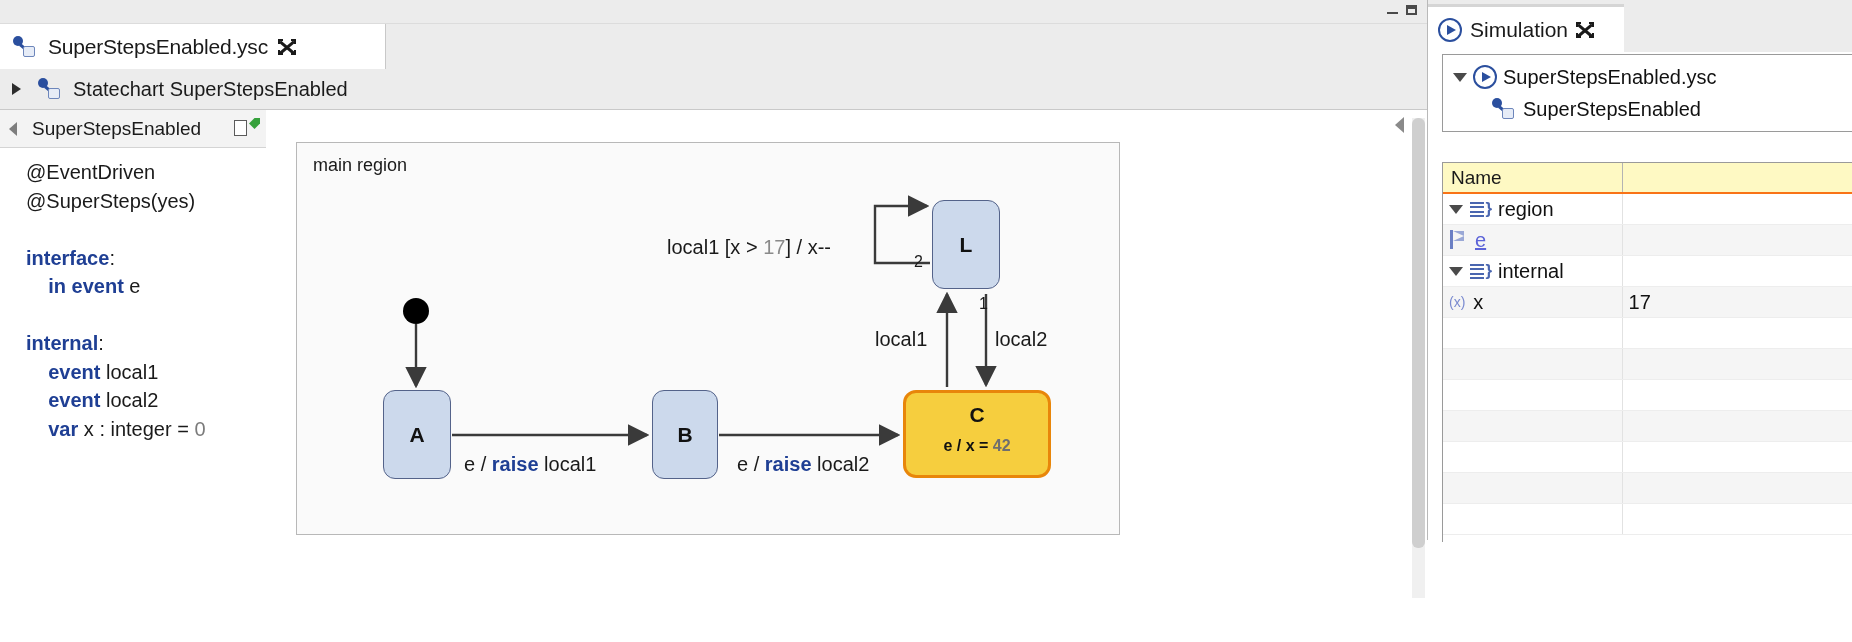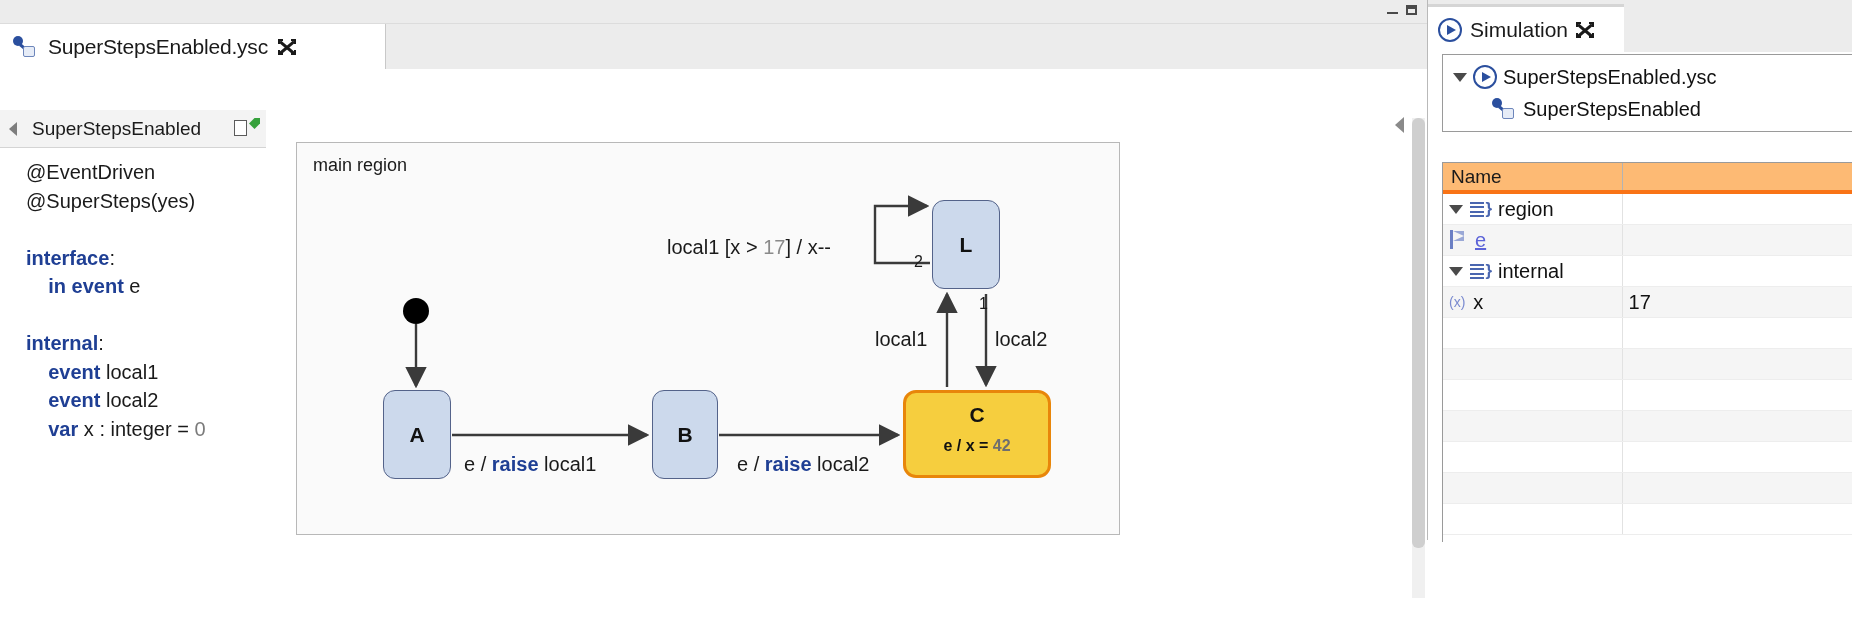--- a/index.html
+++ b/index.html
@@ -278,22 +278,22 @@
 
   #sim-table {
     position: absolute; left: 14px; top: 162px;
     width: 411px; height: 380px;
     border-top: 1px solid #9a9a9a;
     border-left: 1px solid #9a9a9a;
     background: #ffffff;
   }
   .tbl-head {
     display: flex; height: 31px;
-    background: #fdba74;
-    border-bottom: 4px solid #f97316;
+    background: #fef9c3;
+    border-bottom: 2px solid #f97316;
   }
   .tbl-head .th {
     font-size: 19px; color: #1a1a1a;
     display: flex; align-items: center; padding-left: 8px;
     border-right: 1px solid #b3b3b3;
   }
   .th-name { width: 180px; }
   .th-value { width: 231px; }
   .tbl-row { display: flex; height: 31px; border-bottom: 1px solid #ededed; }
   .tbl-row.alt { background: #f5f5f5; }
@@ -366,20 +366,29 @@
         <span class="close-x">
           <span class="nw"></span>
             <span class="ne"></span>
             <span class="sw"></span>
             <span class="se"></span>
         </span>
       </div>
       <div id="tab-filler"></div>
     </div>
 
+    <div id="breadcrumb">
+      <span class="arrow"></span>
+      <span class="sct-icon">
+        <span class="dot"></span>
+          <span class="bar"></span>
+          <span class="sq"></span>
+      </span>
+      <span class="bc-text">Statechart SuperStepsEnabled</span>
+    </div>
 
     <div id="code-panel">
       <div id="code-header">
         <span class="collapse-tri"></span>
         <span class="ch-title">SuperStepsEnabled</span>
         <span class="hdr-icons">
           <span class="mini-doc"></span>
           <span class="mini-green"></span>
         </span>
       </div>

